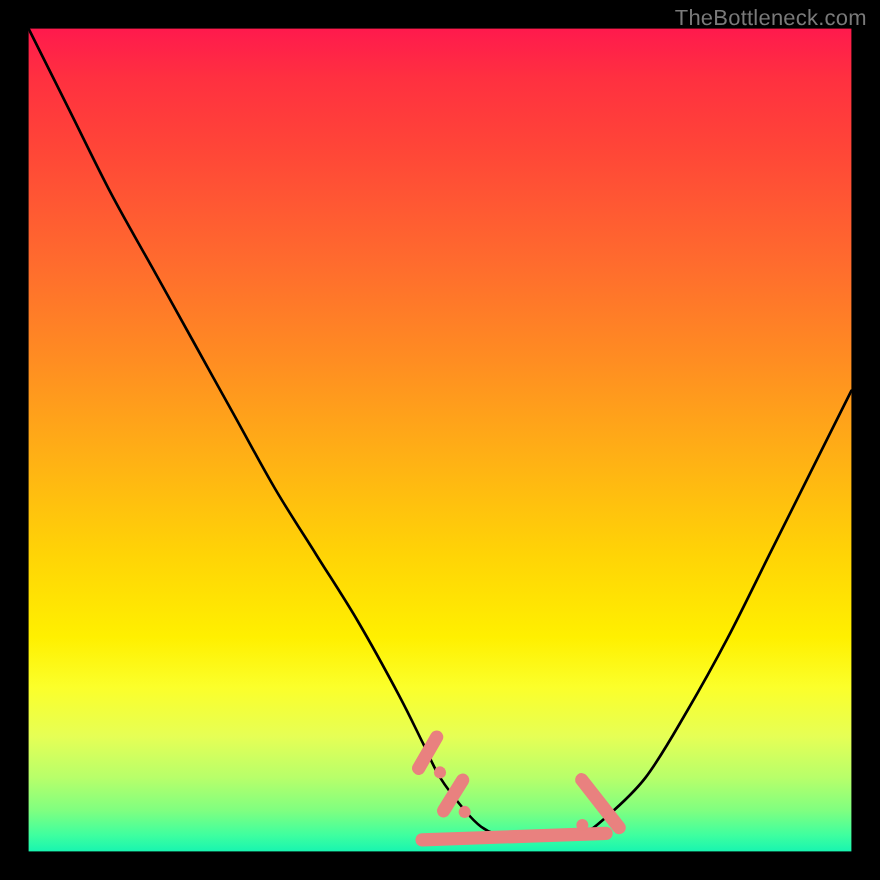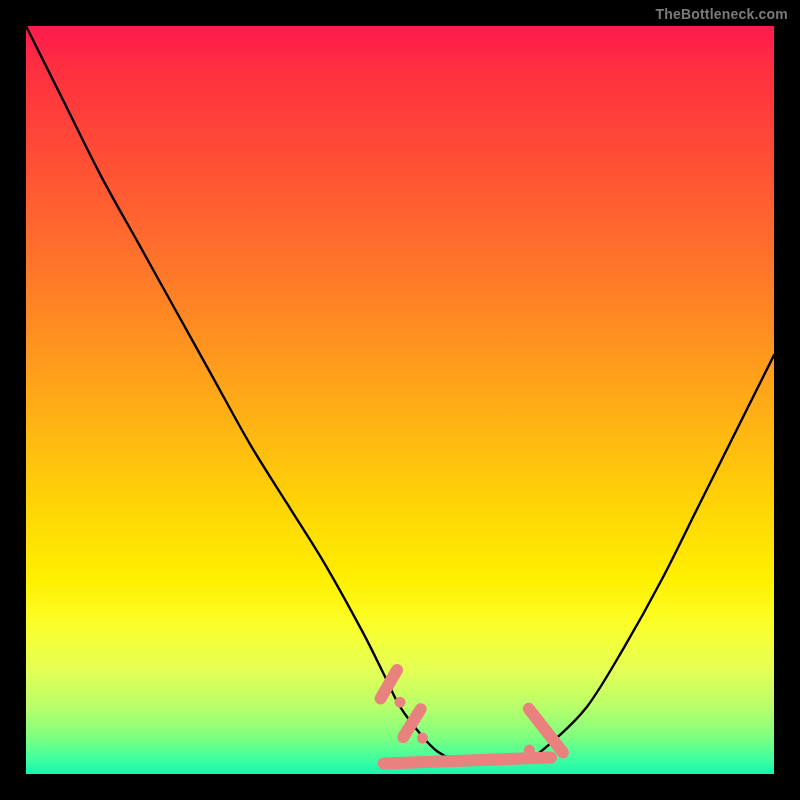--- a/index.html
+++ b/index.html
@@ -42,22 +42,22 @@
       #80ff80 95%,
       #3fff9f 98%,
       #18f5b0 100%
     );
   }
   .watermark {
     position: absolute;
     top: 6px;
     right: 12px;
     color: #7a7a7a;
-    font-size: 14px;
-    font-weight: 700;
+    font-size: 20px;
+    font-weight: 400;
     letter-spacing: 0.2px;
     user-select: none;
   }
   svg.curve-layer {
     position: absolute;
     left: 0;
     top: 0;
     width: 748px;
     height: 748px;
     overflow: visible;

